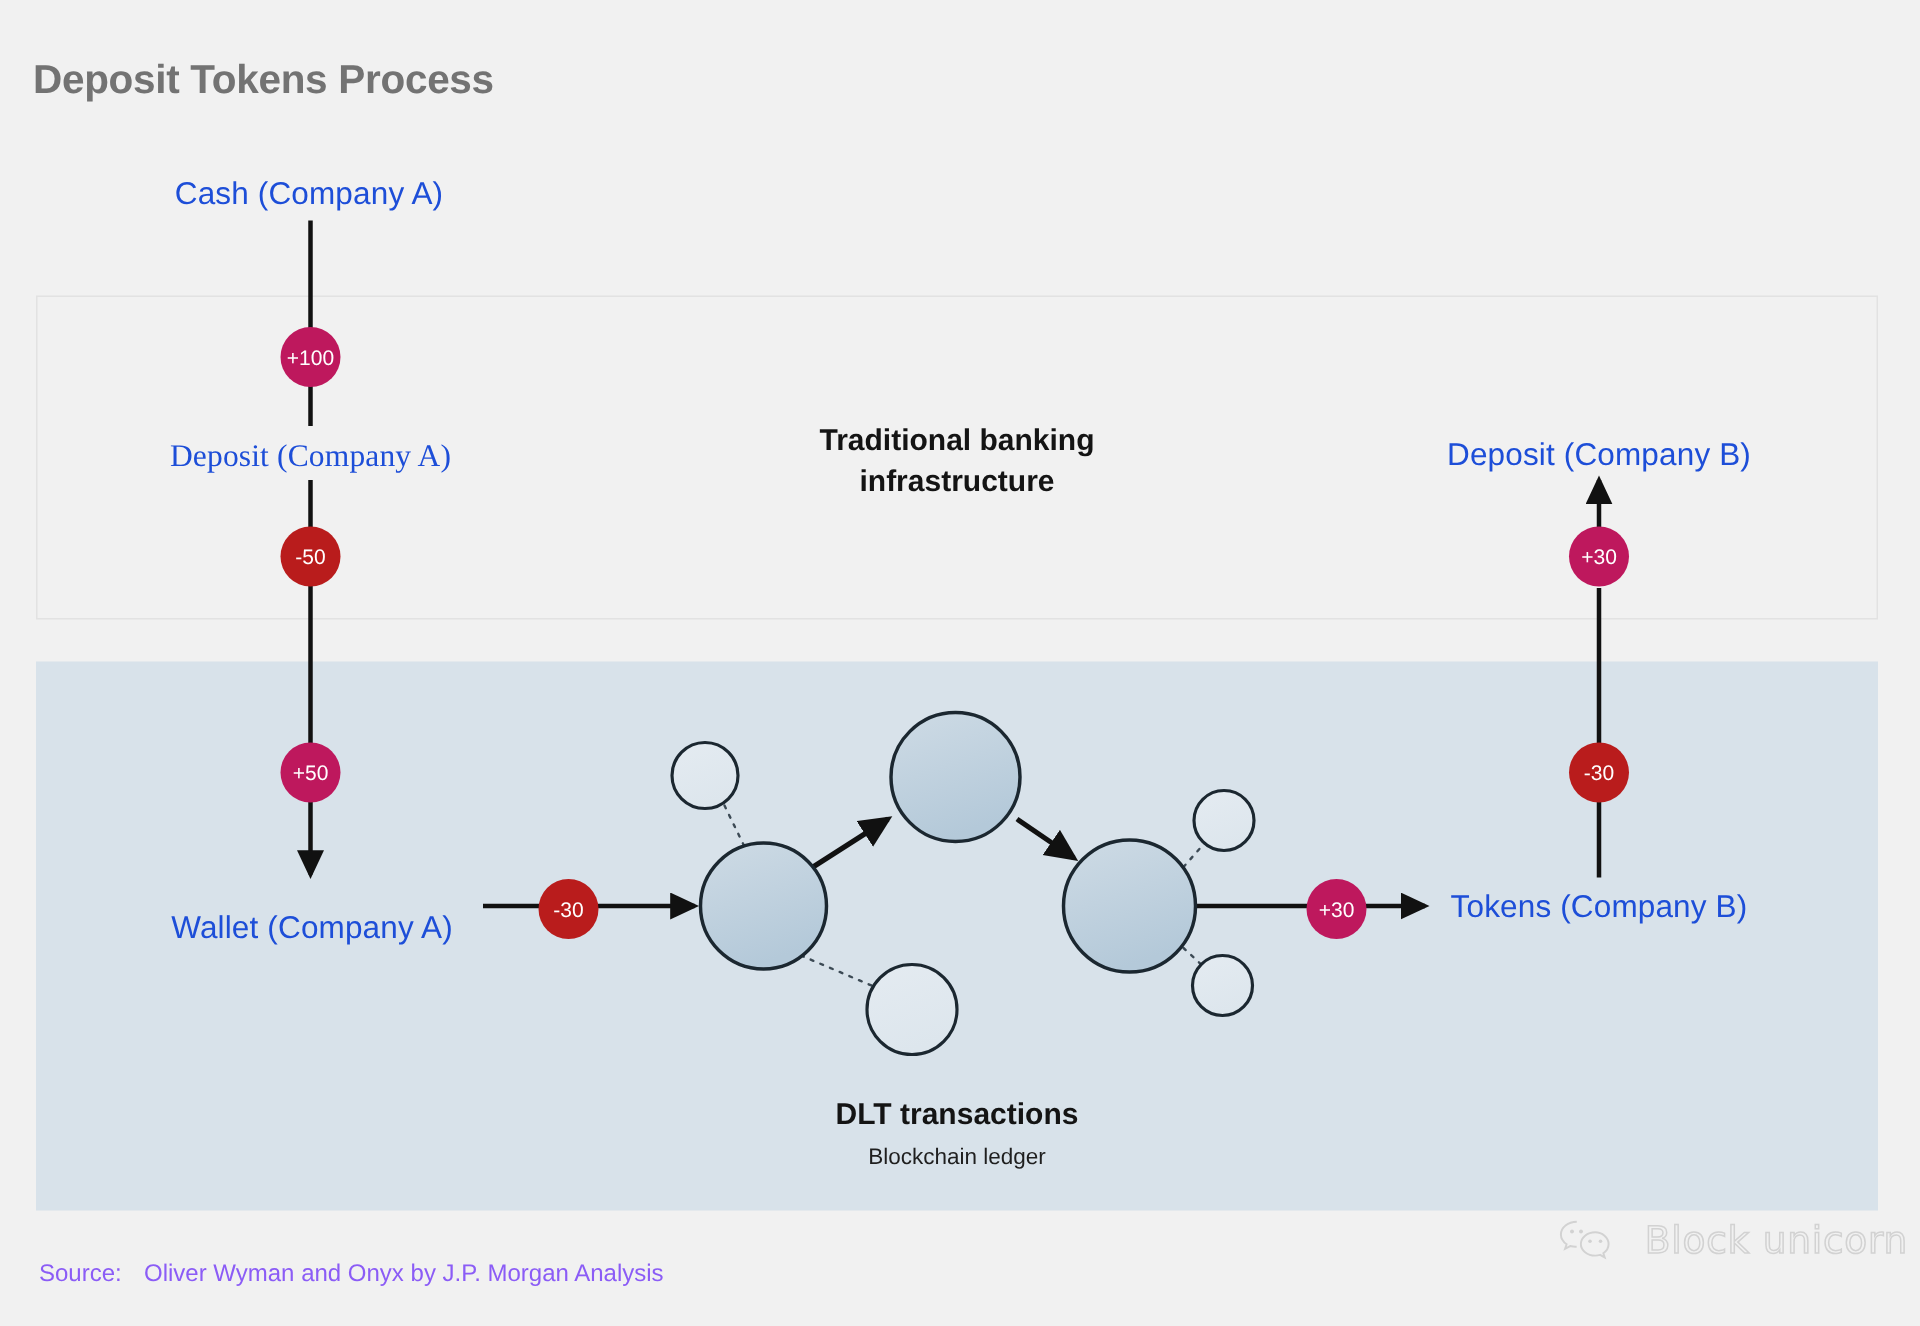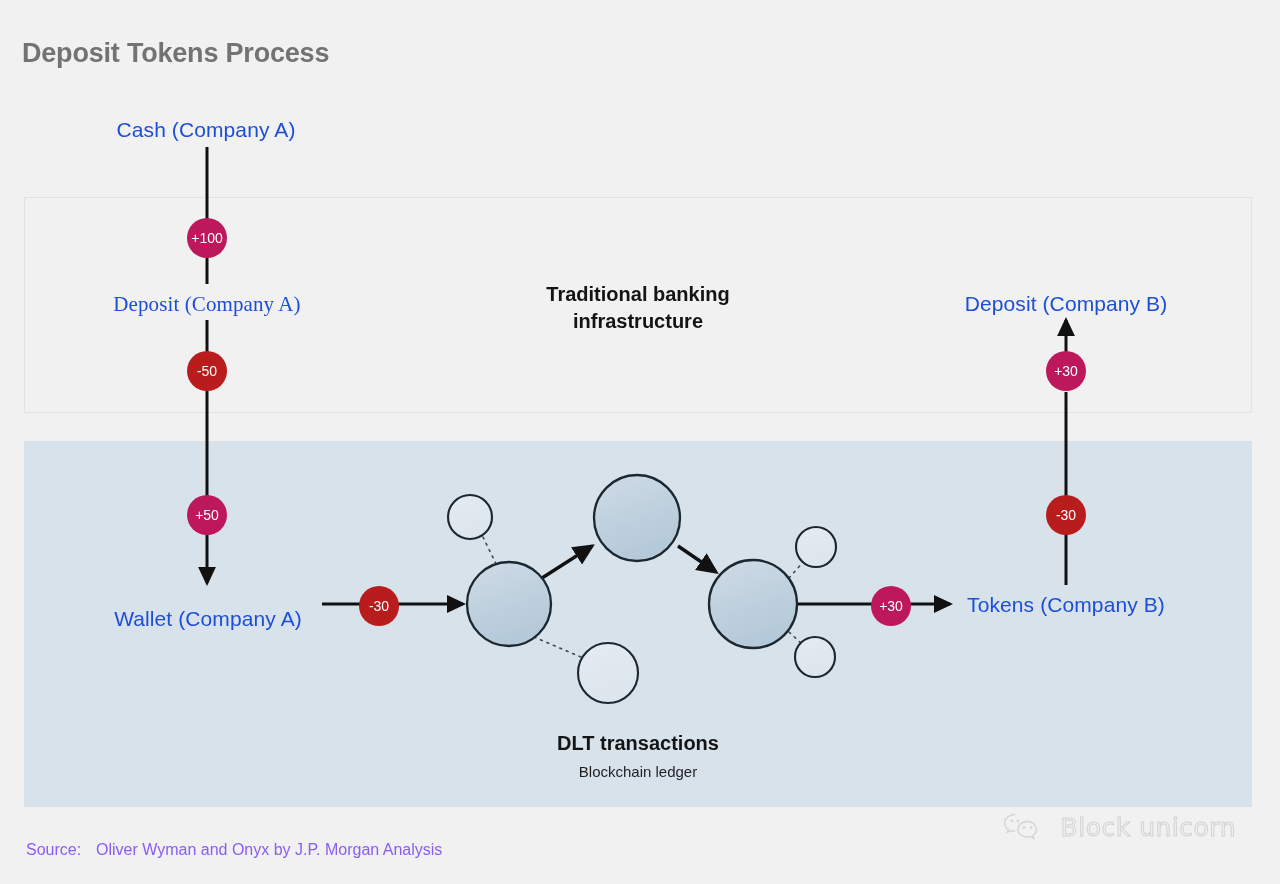--- a/index.html
+++ b/index.html
@@ -110,24 +110,24 @@
     top: 841px;
     font-size: 16px;
     color: #8b5cf6;
     white-space: nowrap;
   }
   .source-label { display: inline-block; min-width: 70px; }
 
   
   .watermark {
     position: absolute;
-    right: 44px;
+    right: 8px;
     top: 812px;
     display: flex;
-    align-items: center;
+    align-items: flex-start;
     gap: 20px;
     opacity: 0.55;
   }
   .watermark-text {
     font-size: 25px;
     color: transparent;
     -webkit-text-stroke: 1px #b9b9b9;
     letter-spacing: 0.5px;
     font-family: "DejaVu Sans", sans-serif;
   }

